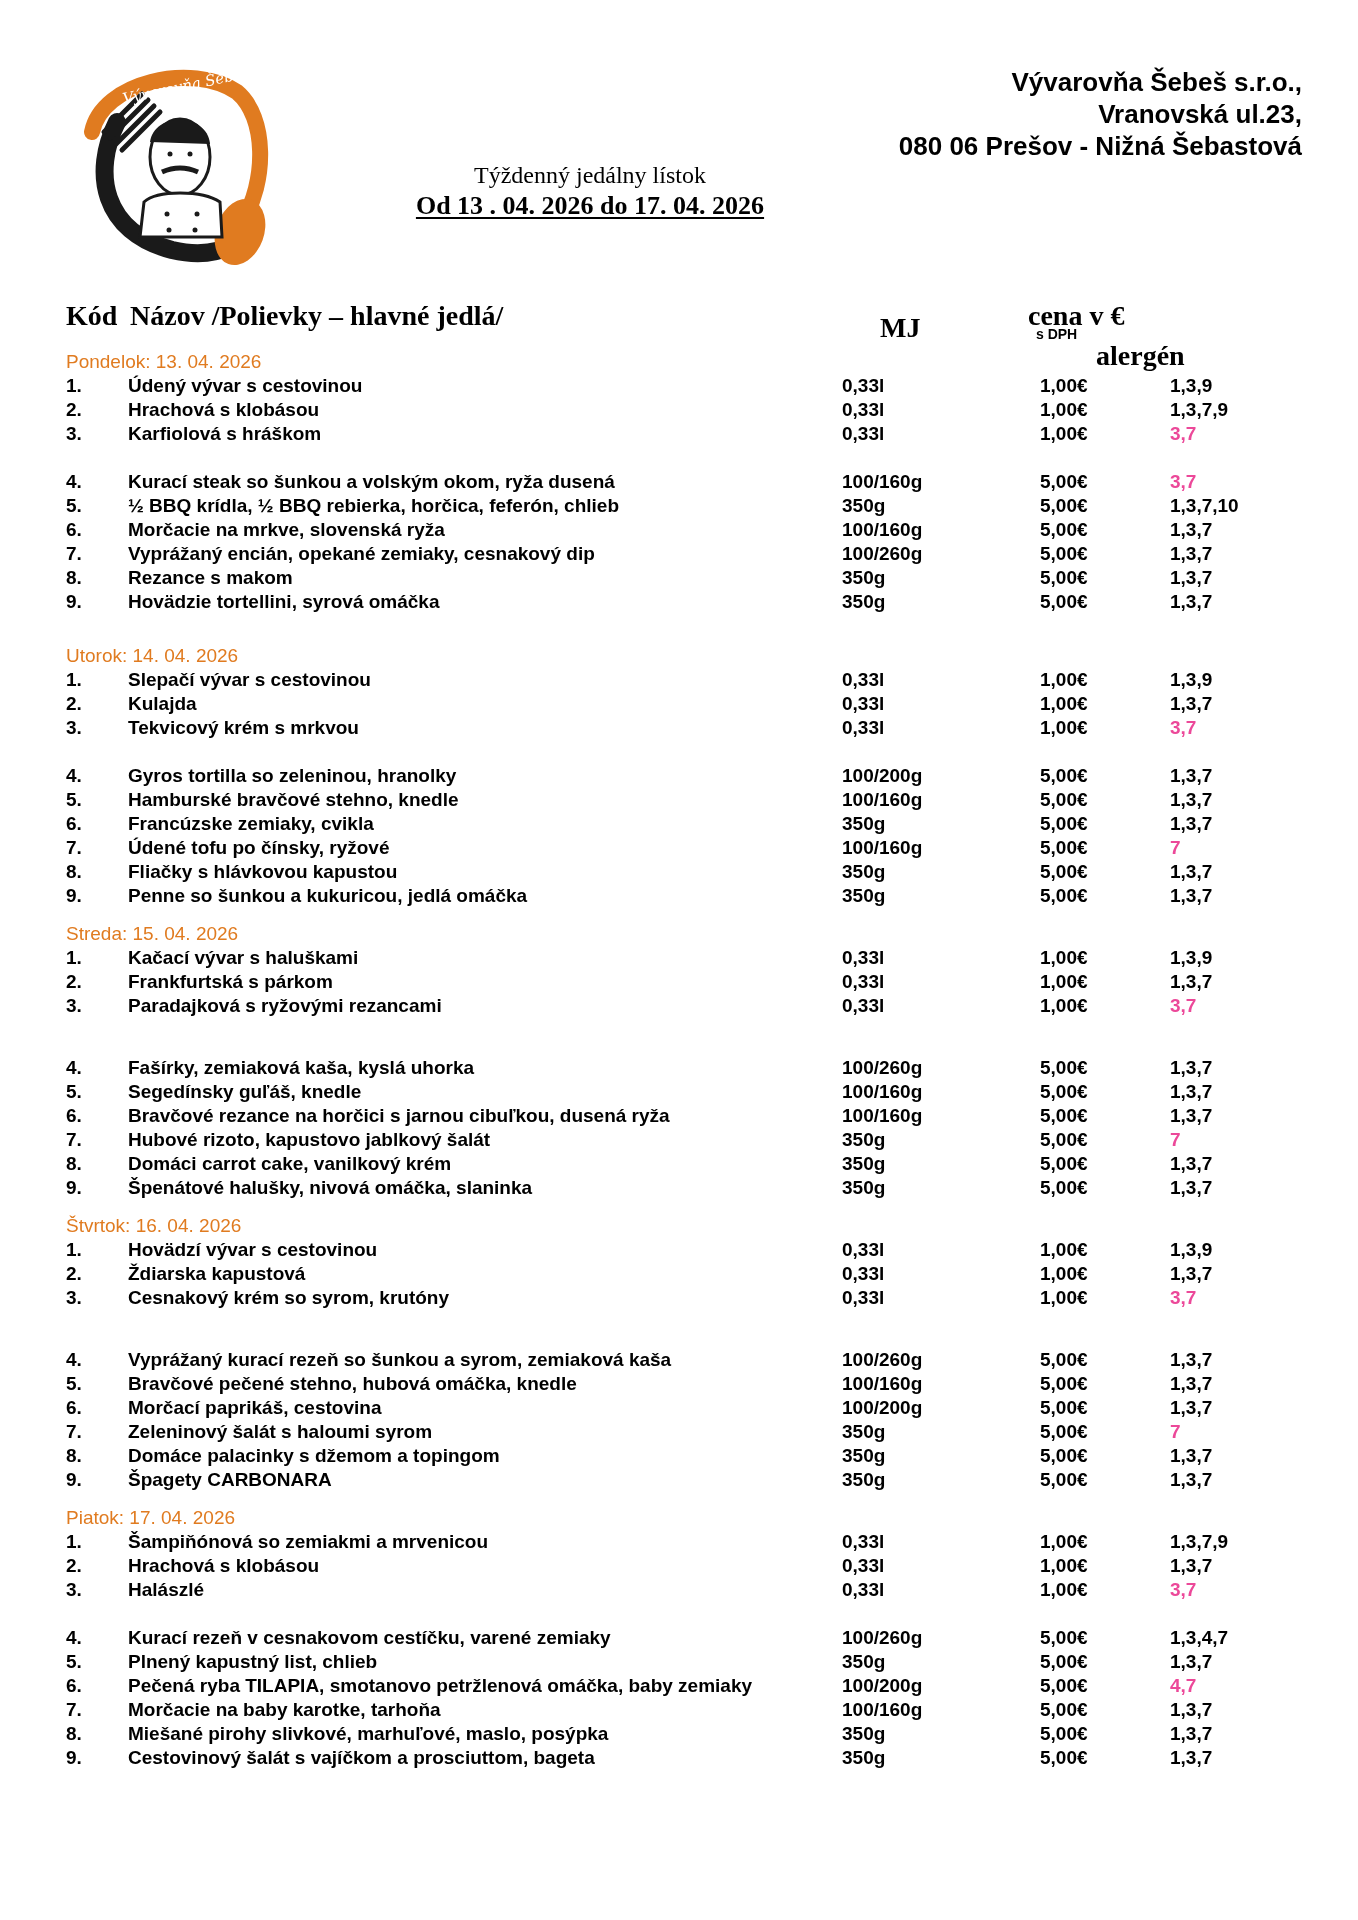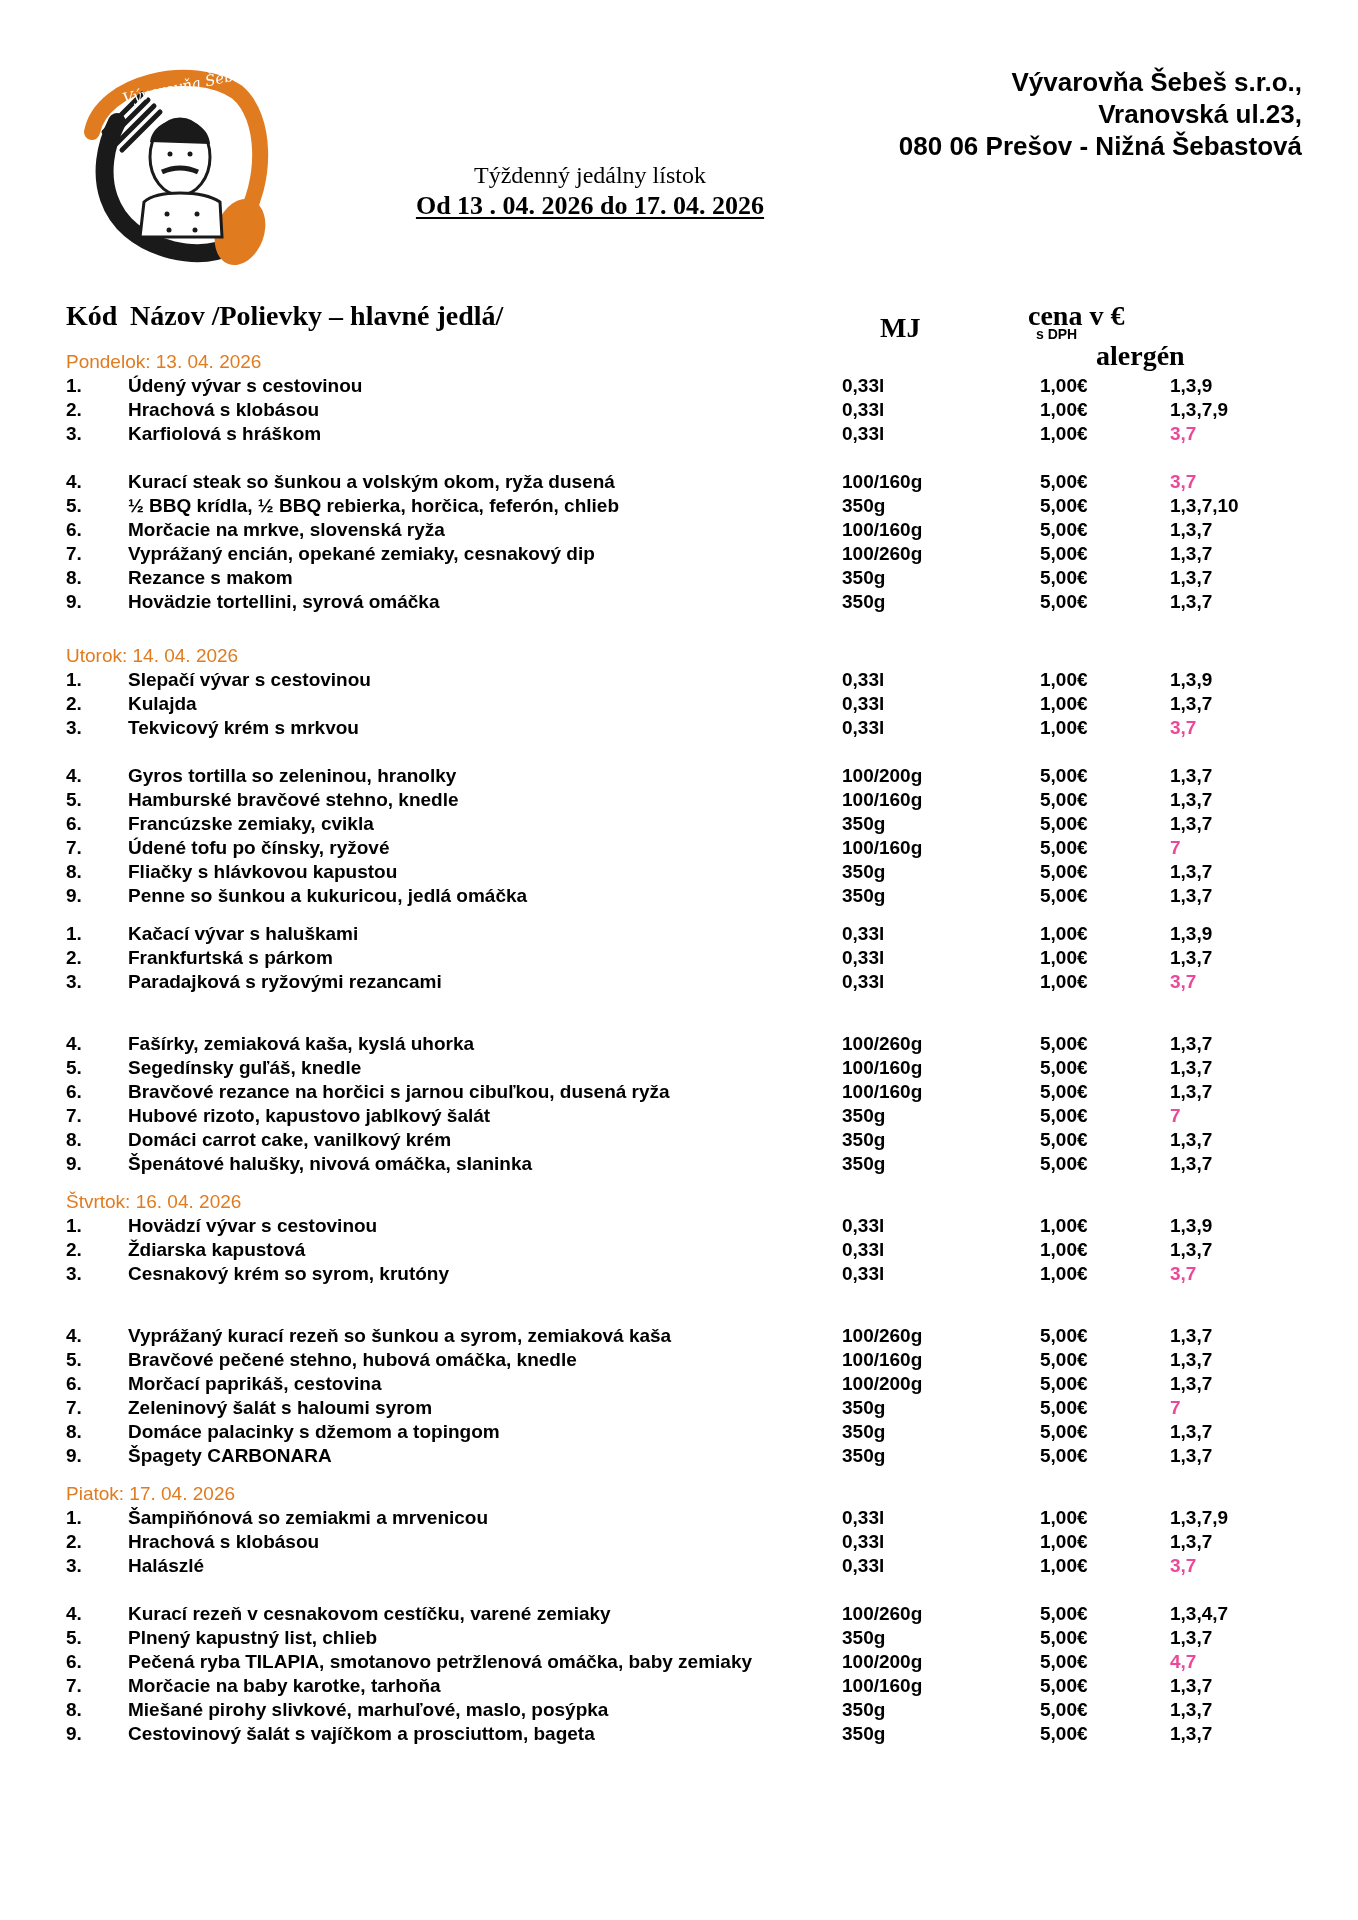--- a/index.html
+++ b/index.html
@@ -209,20 +209,21 @@
       </div>
       <div class="row">
         <span class="code">9.</span>
         <span class="name">Penne so šunkou a kukuricou, jedlá omáčka</span>
         <span class="mj">350g</span>
         <span class="price">5,00€</span>
         <span class="alg">1,3,7</span>
       </div>
     </div>
     <div class="day" style="margin-top: 14px;">
+      <div class="day-title">Streda: 15. 04. 2026</div>
       <div class="row">
         <span class="code">1.</span>
         <span class="name">Kačací vývar s haluškami</span>
         <span class="mj">0,33l</span>
         <span class="price">1,00€</span>
         <span class="alg">1,3,9</span>
       </div>
       <div class="row">
         <span class="code">2.</span>
         <span class="name">Frankfurtská s párkom</span>

